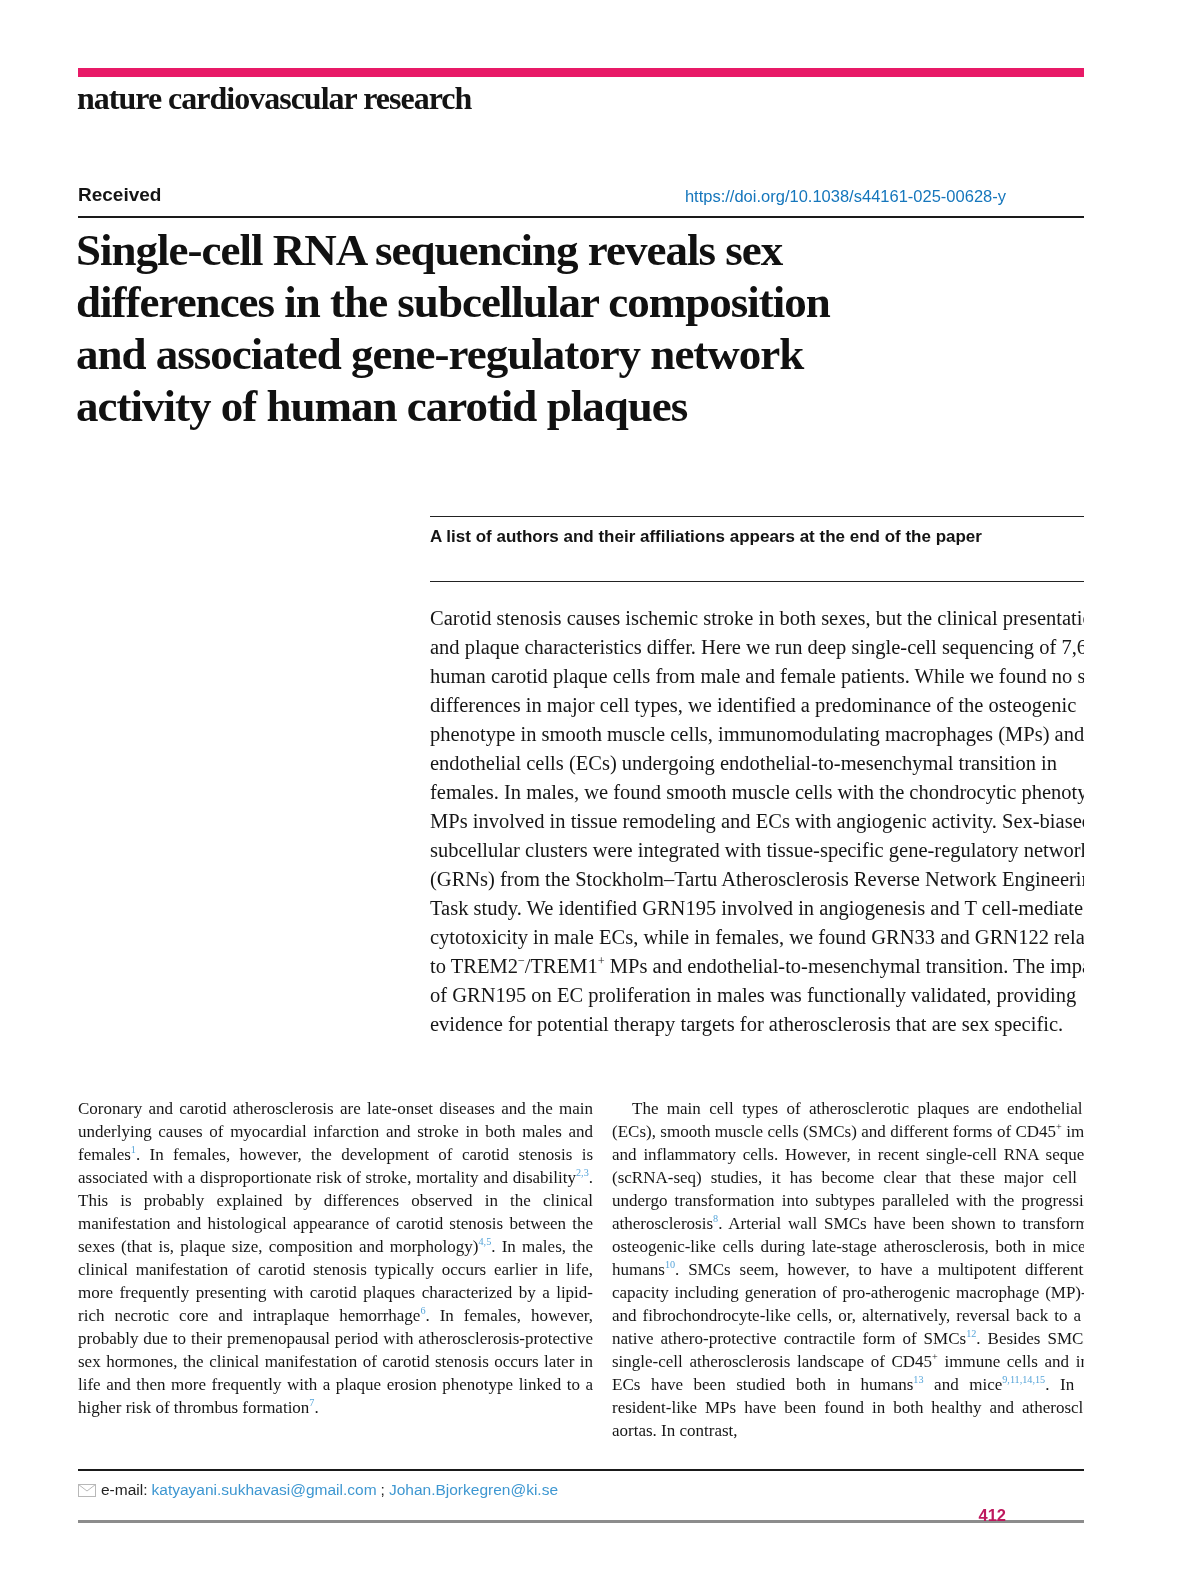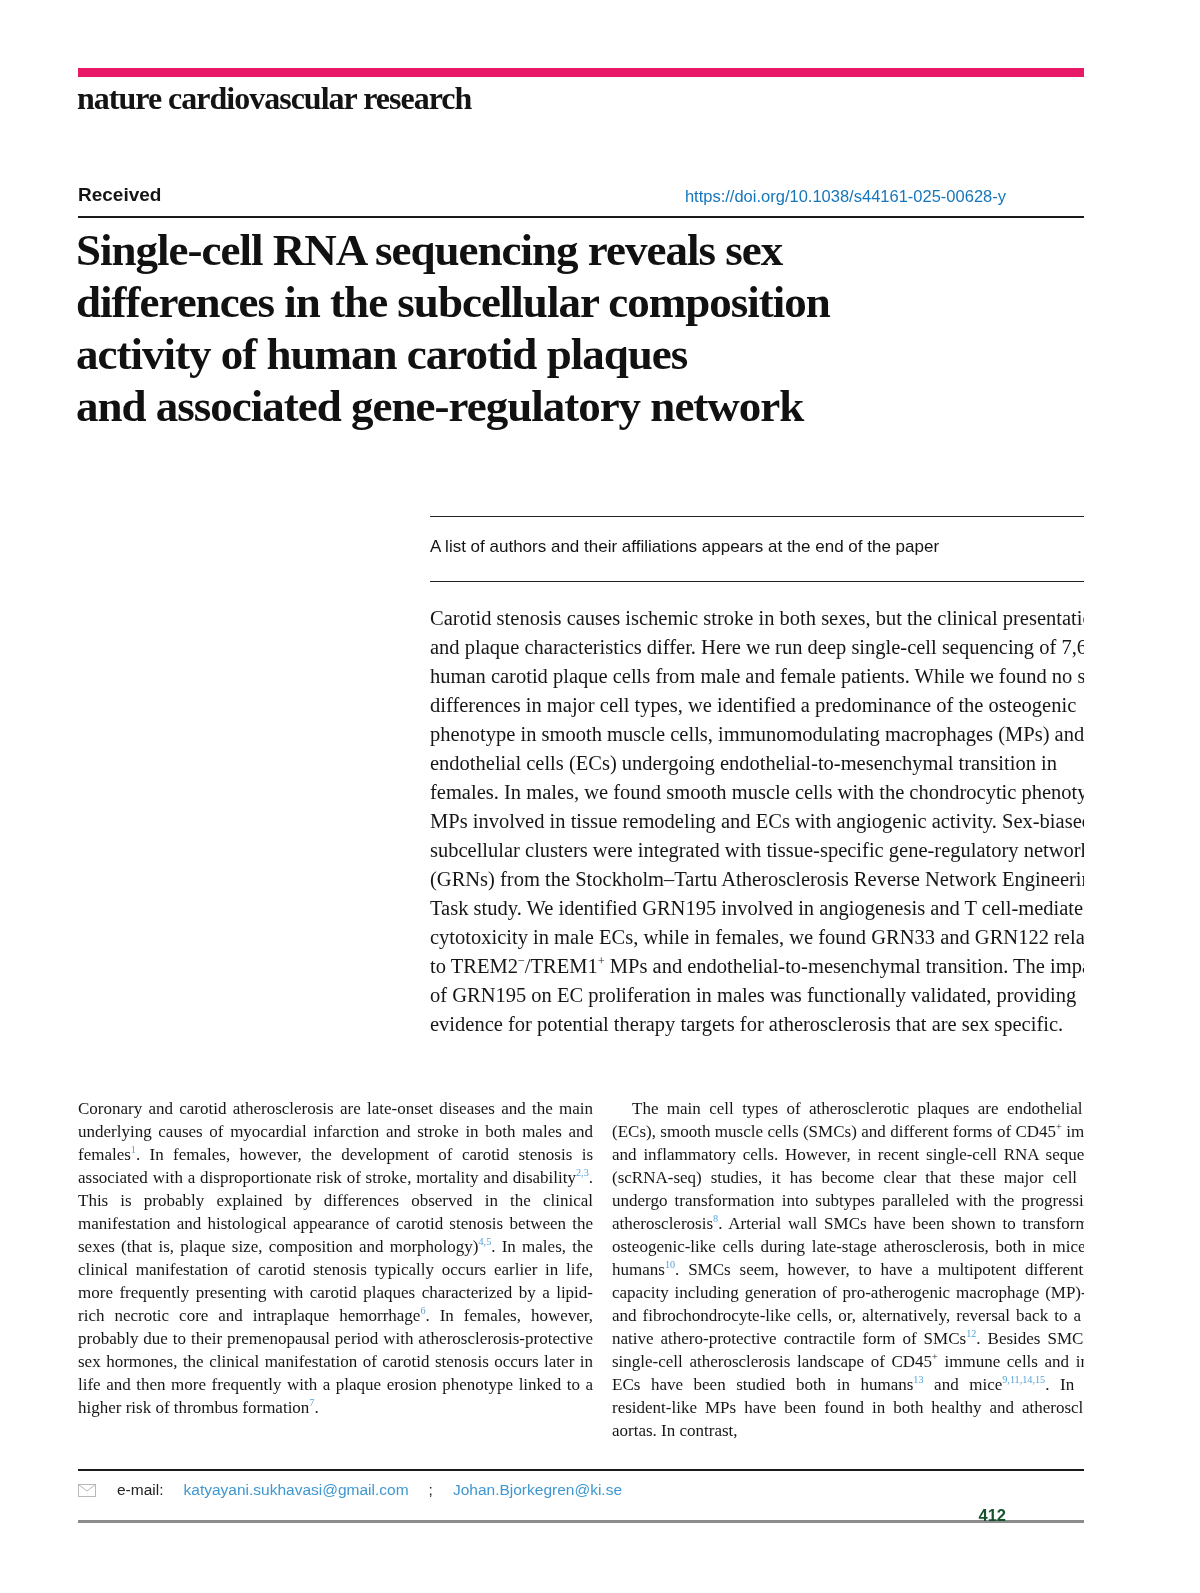--- a/index.html
+++ b/index.html
@@ -41,22 +41,22 @@
   .meta-row{
     border-top:1.5px solid #222;height:40px;padding-top:9px;
     font-size:16px;font-weight:700;color:#161616;
   }
   .meta-row.serif{font-family:"Liberation Serif",serif;font-weight:400;font-size:16.5px;}
   .meta-row.check-row{display:flex;align-items:flex-start;gap:7px;border-bottom:1.5px solid #222;cursor:pointer;}
   .crossmark-icon{margin-top:-1px;}
   
   .authors-note{
     position:absolute;left:430px;top:516px;width:692px;
-    border-top:1.5px solid #222;padding-top:20px;
-    font-size:17px;font-weight:400;color:#141414;
+    border-top:1.5px solid #222;padding-top:10px;
+    font-size:17px;font-weight:700;color:#141414;
   }
   .abstract{
     position:absolute;left:430px;top:581px;width:692px;
     border-top:1.5px solid #222;padding-top:22px;
     font-family:"Liberation Serif",serif;font-size:20.5px;line-height:29px;color:#161616;
   }
   
   .body-col{
     position:absolute;top:1097px;
     font-family:"Liberation Serif",serif;font-size:17px;line-height:23px;
@@ -65,27 +65,27 @@
   .body-left{left:78px;width:515px;}
   .body-right{left:612px;width:510px;text-indent:20px;}
   sup{font-size:0.6em;line-height:0;vertical-align:super;letter-spacing:0;}
   sup.ref-sup{color:var(--ref-blue);}
   sup.txt-sup{color:inherit;}
   
   .footer-rule-thin{top:1469px;height:1.5px;}
   .footer-rule-gray{top:1520px;height:3px;background:#8c8c8c;}
   .email-line{
     position:absolute;left:78px;top:1481px;font-size:15.5px;color:#222;
-    display:flex;align-items:center;gap:20px;
+    display:flex;align-items:center;gap:4px;
   }
   .email-line a{color:var(--email-blue);text-decoration:none;}
   .envelope-icon{margin-right:1px;}
   .journal-line{position:absolute;left:78px;top:1541px;font-size:16px;font-weight:700;color:#141414;}
   .journal-line a{color:var(--journal-blue);text-decoration:none;}
-  .page-number{position:absolute;right:78px;top:1506px;font-size:16.5px;font-weight:700;color:#14532d;}
+  .page-number{position:absolute;right:78px;top:1506px;font-size:16.5px;font-weight:700;color:#be185d;}
 </style>
 </head>
 <body>
 
 <div class="page">
 
   <div class="topbar"></div>
   <div class="journal-name">nature cardiovascular research</div>
 
   <svg class="oa-icon" width="40" height="58" viewBox="0 0 40 58">
@@ -94,22 +94,22 @@
     <circle cx="18" cy="40" r="3.8" fill="#f0862c"></circle>
   </svg>
 
   <div class="article-label">Received</div>
   <a class="doi-link" href="#">https://doi.org/10.1038/s44161-025-00628-y</a>
   <div class="rule rule-article"></div>
 
   <h1 class="title">
       <div>Single-cell RNA sequencing reveals sex</div>
       <div>differences in the subcellular composition</div>
+      <div>and associated gene-regulatory network</div>
       <div>activity of human carotid plaques</div>
-      <div>and associated gene-regulatory network</div>
     </h1>
 
 
   <div class="authors-note">A list of authors and their affiliations appears at the end of the paper</div>
 
   <div class="abstract">Carotid stenosis causes ischemic stroke in both sexes, but the clinical presentation and plaque characteristics differ. Here we run deep single-cell sequencing of 7,690 human carotid plaque cells from male and female patients. While we found no sex differences in major cell types, we identified a predominance of the osteogenic phenotype in smooth muscle cells, immunomodulating macrophages (MPs) and endothelial cells (ECs) undergoing endothelial-to-mesenchymal transition in females. In males, we found smooth muscle cells with the chondrocytic phenotype, MPs involved in tissue remodeling and ECs with angiogenic activity. Sex-biased subcellular clusters were integrated with tissue-specific gene-regulatory networks (GRNs) from the Stockholm–Tartu Atherosclerosis Reverse Network Engineering Task study. We identified GRN195 involved in angiogenesis and T cell-mediated cytotoxicity in male ECs, while in females, we found GRN33 and GRN122 related to TREM2<sup class="txt-sup">−</sup>/TREM1<sup class="txt-sup">+</sup> MPs and endothelial-to-mesenchymal transition. The impact of GRN195 on EC proliferation in males was functionally validated, providing evidence for potential therapy targets for atherosclerosis that are sex specific.</div>
 
   <div class="body-col body-left">Coronary and carotid atherosclerosis are late-onset diseases and the main underlying causes of myocardial infarction and stroke in both males and females<sup class="ref-sup">1</sup>. In females, however, the development of carotid stenosis is associated with a disproportionate risk of stroke, mortality and disability<sup class="ref-sup">2,3</sup>. This is probably explained by differences observed in the clinical manifestation and histological appearance of carotid stenosis between the sexes (that is, plaque size, composition and morphology)<sup class="ref-sup">4,5</sup>. In males, the clinical manifestation of carotid stenosis typically occurs earlier in life, more frequently presenting with carotid plaques characterized by a lipid-rich necrotic core and intraplaque hemorrhage<sup class="ref-sup">6</sup>. In females, however, probably due to their premenopausal period with atherosclerosis-protective sex hormones, the clinical manifestation of carotid stenosis occurs later in life and then more frequently with a plaque erosion phenotype linked to a higher risk of thrombus formation<sup class="ref-sup">7</sup>.</div>
   <div class="body-col body-right">The main cell types of atherosclerotic plaques are endothelial cells (ECs), smooth muscle cells (SMCs) and different forms of CD45<sup class="txt-sup">+</sup> immune and inflammatory cells. However, in recent single-cell RNA sequencing (scRNA-seq) studies, it has become clear that these major cell types undergo transformation into subtypes paralleled with the progression of atherosclerosis<sup class="ref-sup">8</sup>. Arterial wall SMCs have been shown to transform into osteogenic-like cells during late-stage atherosclerosis, both in mice<sup class="ref-sup">9</sup> and humans<sup class="ref-sup">10</sup>. SMCs seem, however, to have a multipotent differentiation capacity including generation of pro-atherogenic macrophage (MP)-like<sup class="ref-sup">11</sup> and fibrochondrocyte-like cells, or, alternatively, reversal back to a more native athero-protective contractile form of SMCs<sup class="ref-sup">12</sup>. Besides SMCs, the single-cell atherosclerosis landscape of CD45<sup class="txt-sup">+</sup> immune cells and in part ECs have been studied both in humans<sup class="ref-sup">13</sup> and mice<sup class="ref-sup">9,11,14,15</sup>. In mice, resident-like MPs have been found in both healthy and atherosclerotic aortas. In contrast,</div>
 

